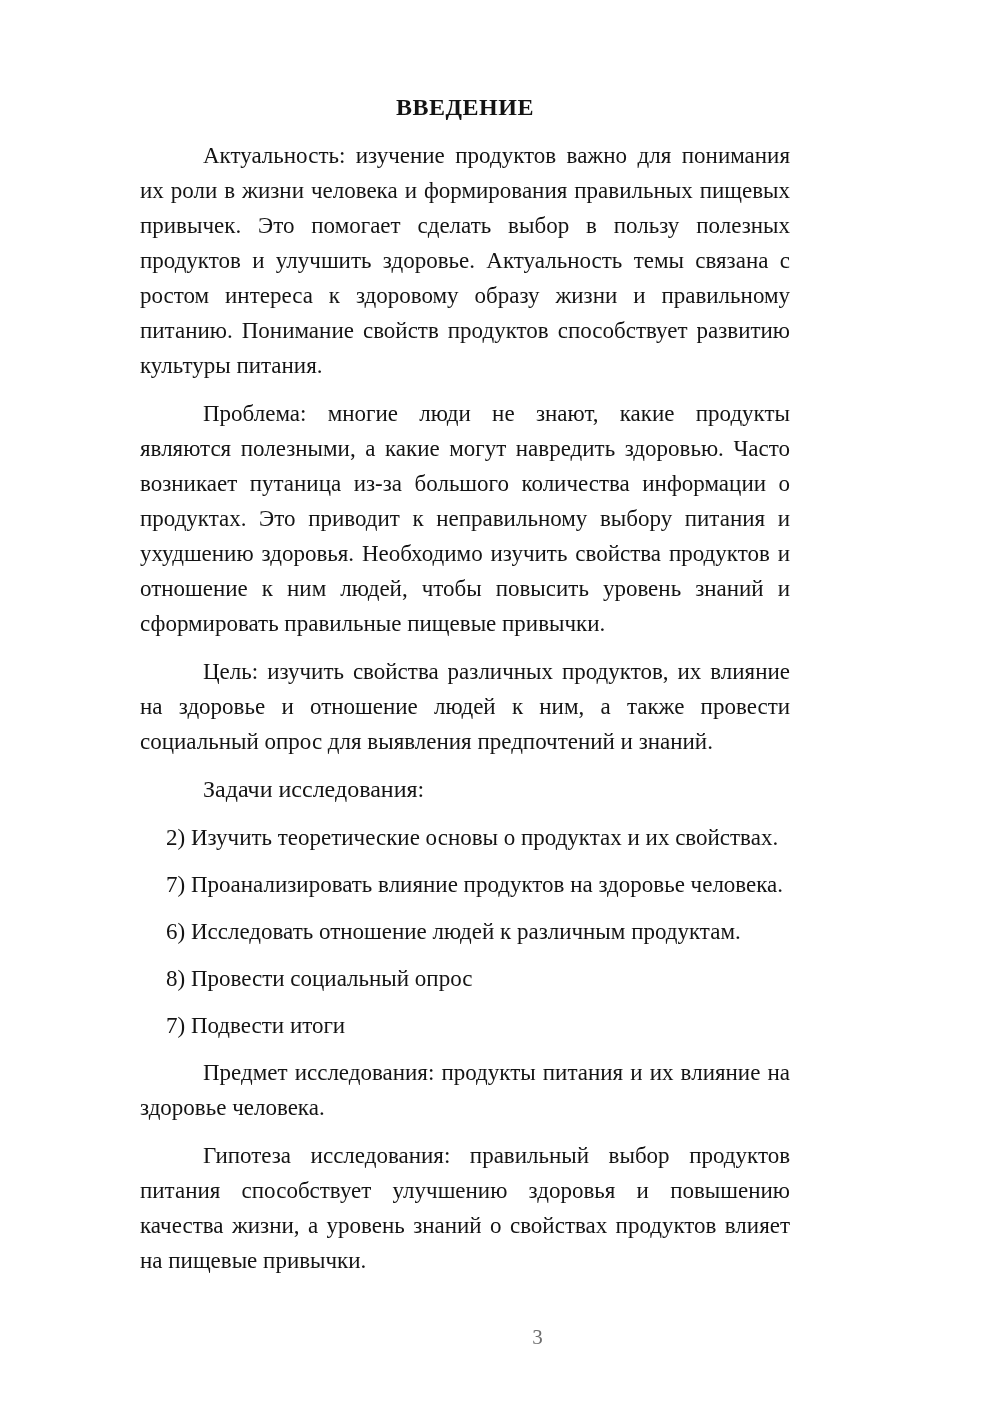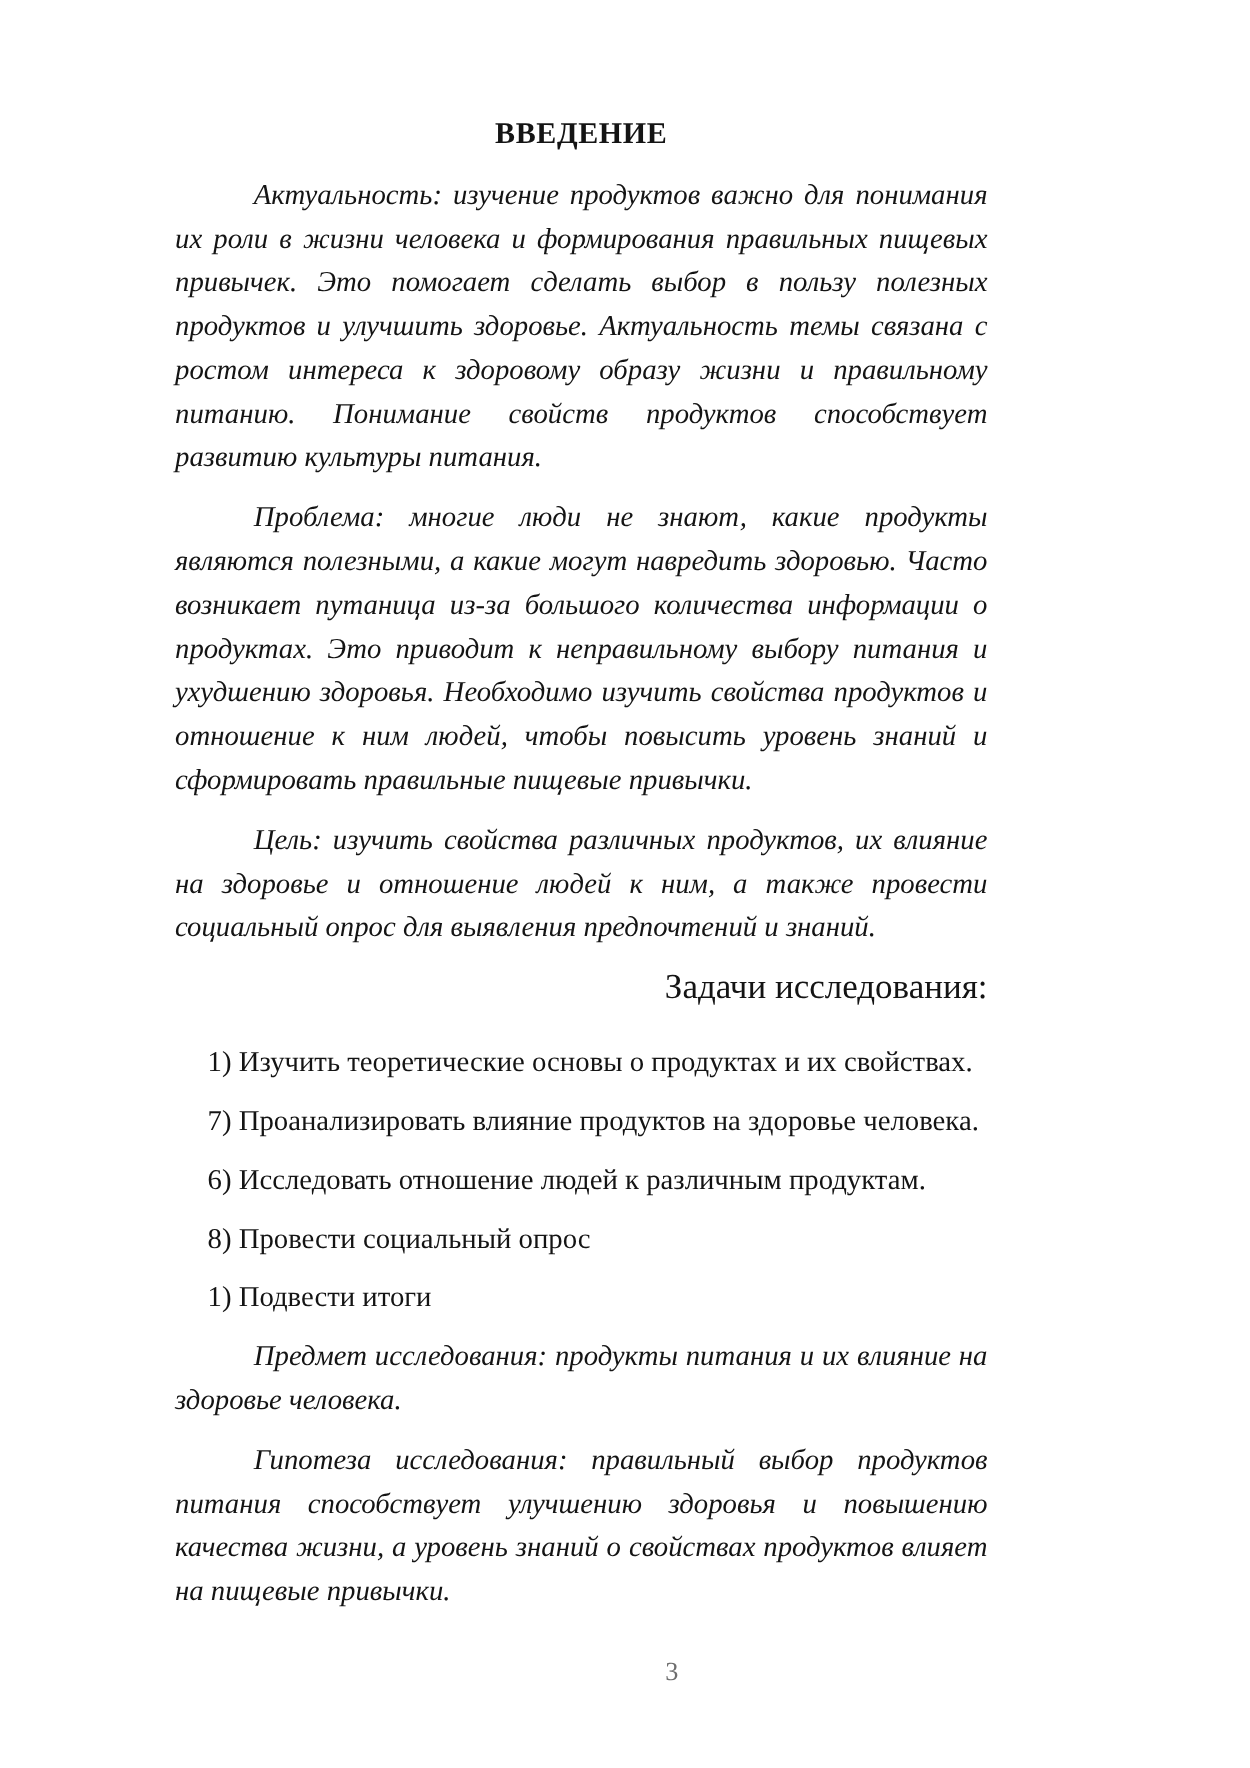--- a/index.html
+++ b/index.html
@@ -32,28 +32,27 @@
     font-weight: bold;
     text-align: center;
     letter-spacing: 0.5px;
   }
   .para {
     margin: 0 0 13px 0;
     font-size: 23px;
     line-height: 35px;
     text-align: justify;
     text-indent: 63px;
-    font-style: italic;
   }
   .tasks-heading {
-    margin: 0 0 25px 0;
-    font-size: 28px;
+    margin: 0 0 13px 0;
+    font-size: 24px;
     line-height: 35px;
     text-indent: 63px;
-    text-align: right;
+    text-align: left;
   }
   .tasks-list {
     margin: 0;
     padding: 0;
     list-style: none;
   }
   .tasks-list li {
     margin: 0 0 12px 0;
     padding-left: 26px;
     font-size: 23px;
@@ -80,25 +79,25 @@
 
   <p class="para">Актуальность: изучение продуктов важно для понимания их роли в жизни человека и формирования правильных пищевых привычек. Это помогает сделать выбор в пользу полезных продуктов и улучшить здоровье. Актуальность темы связана с ростом интереса к здоровому образу жизни и правильному питанию. Понимание свойств продуктов способствует развитию культуры питания.</p>
 
   <p class="para">Проблема: многие люди не знают, какие продукты являются полезными, а какие могут навредить здоровью. Часто возникает путаница из-за большого количества информации о продуктах. Это приводит к неправильному выбору питания и ухудшению здоровья. Необходимо изучить свойства продуктов и отношение к ним людей, чтобы повысить уровень знаний и сформировать правильные пищевые привычки.</p>
 
   <p class="para">Цель: изучить свойства различных продуктов, их влияние на здоровье и отношение людей к ним, а также провести социальный опрос для выявления предпочтений и знаний.</p>
 
   <p class="tasks-heading">Задачи исследования:</p>
 
   <ul class="tasks-list">
-    <li>1) Изучить теоретические основы о продуктах и их свойствах.</li>
+    <li>2) Изучить теоретические основы о продуктах и их свойствах.</li>
     <li>7) Проанализировать влияние продуктов на здоровье человека.</li>
     <li>6) Исследовать отношение людей к различным продуктам.</li>
     <li>8) Провести социальный опрос</li>
-    <li>1) Подвести итоги</li>
+    <li>7) Подвести итоги</li>
   </ul>
 
 
   <p class="para">Предмет исследования: продукты питания и их влияние на здоровье человека.</p>
 
   <p class="para">Гипотеза исследования: правильный выбор продуктов питания способствует улучшению здоровья и повышению качества жизни, а уровень знаний о свойствах продуктов влияет на пищевые привычки.</p>
 
   <div class="page-footer">3</div>
 
 </div>

